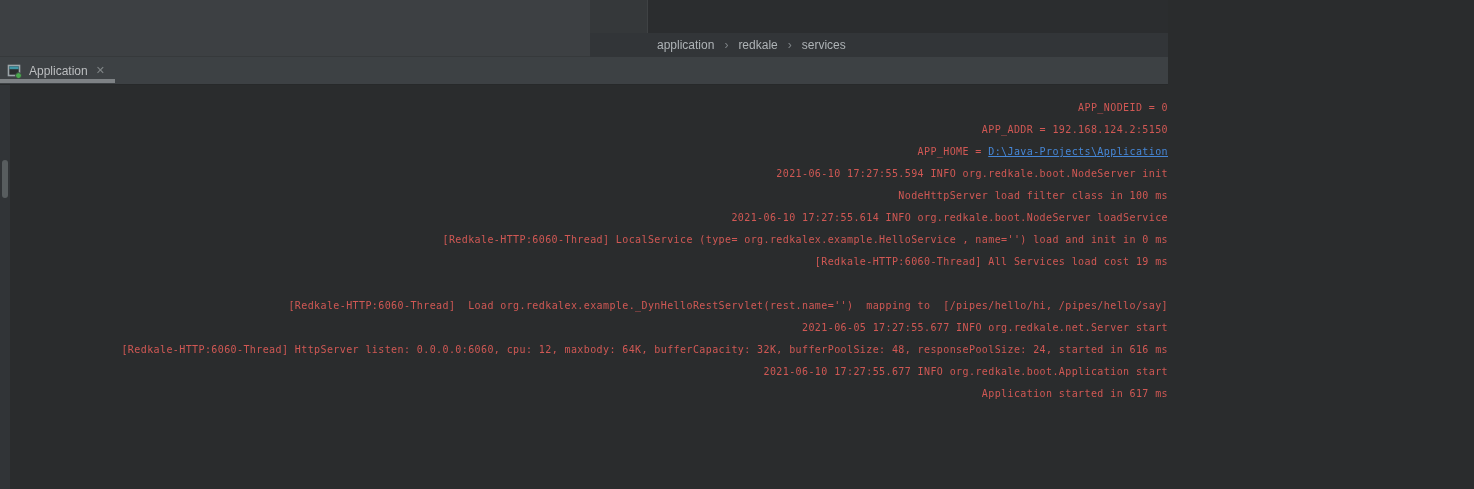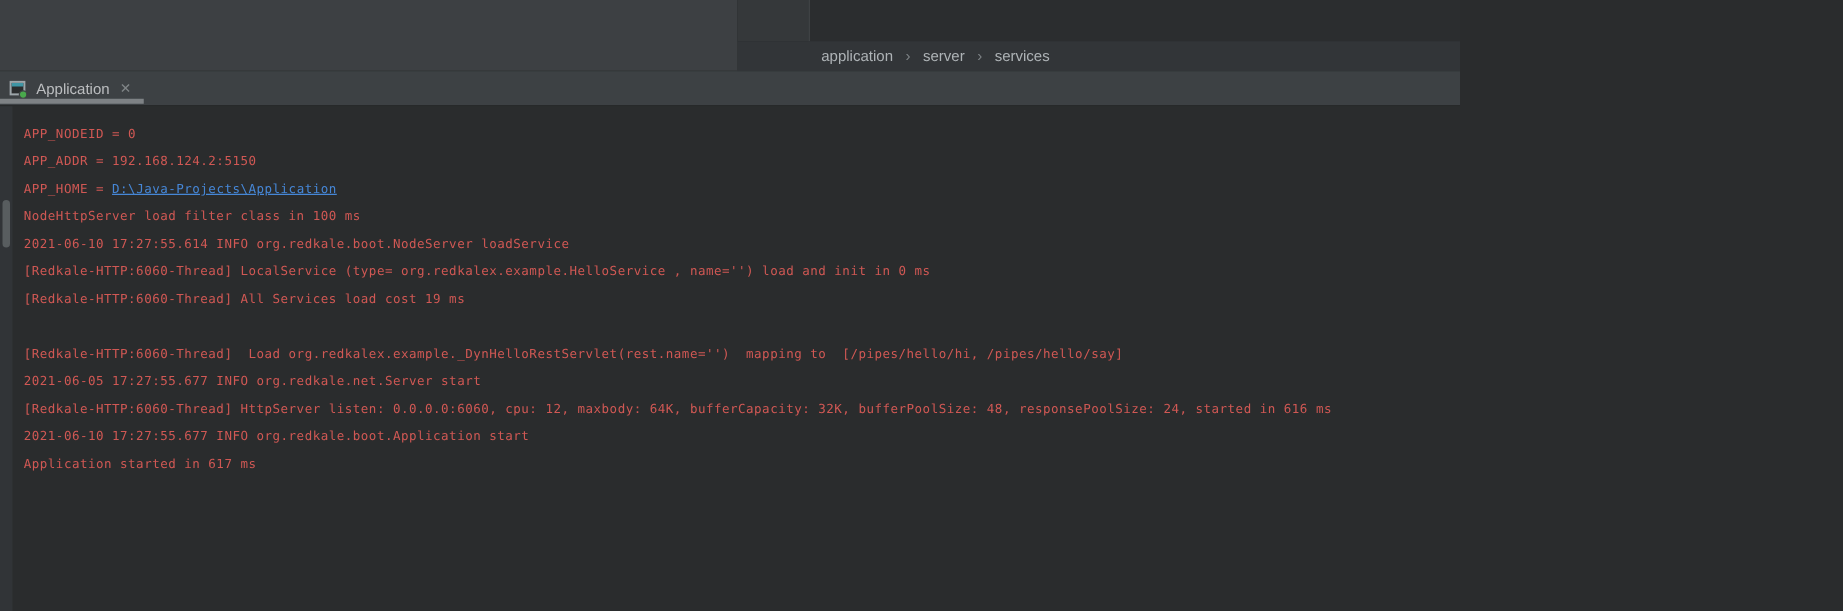--- a/index.html
+++ b/index.html
@@ -1,17 +1,17 @@
 <!DOCTYPE html>
 <html style="--stderr-red: #d05854; --link-blue: #4687d7; --console-bg: #2a2c2d; --tabbar-bg: #3d4144; --breadcrumb-bg: #323538; --accent-green: #49a94c; --icon-teal: #3f96a5;"><head>
 <meta charset="utf-8">
 <style>
   html,body{margin:0;padding:0;background:#2a2c2d;}
   .app{position:relative;width:1168px;height:489px;overflow:hidden;
-       font-family:"Liberation Sans",sans-serif;-webkit-font-smoothing:antialiased;}
+       font-family:"Liberation Sans",sans-serif;text-align:right;-webkit-font-smoothing:antialiased;}
 
   
   .top-left{position:absolute;left:0;top:0;width:590px;height:57px;
             background:#3d4043;border-bottom:1px solid #36393b;box-sizing:border-box;}
   .top-right{position:absolute;left:590px;top:0;right:0;height:57px;}
   .top-strip{position:absolute;left:0;top:0;right:0;height:33px;background:#2b2d2f;display:flex;}
   .top-cell{width:58px;height:33px;background:#35383a;border-right:1px solid #3f4244;box-sizing:border-box;}
   .breadcrumbs{position:absolute;left:0;top:33px;right:0;height:24px;background:var(--breadcrumb-bg,#323538);
                display:flex;align-items:center;padding-left:67px;gap:10px;
                font-size:12px;color:#aeb3b6;}
@@ -43,21 +43,21 @@
 <div class="app">
 
   <div class="top-left"></div>
   <div class="top-right">
     <div class="top-strip">
       <div class="top-cell"></div>
     </div>
     <div class="breadcrumbs">
         <span class="crumb">application</span>
         <span class="crumb-sep">›</span>
-        <span class="crumb">server</span>
+        <span class="crumb">redkale</span>
         <span class="crumb-sep">›</span>
         <span class="crumb">services</span>
       </div>
   </div>
 
   <div class="tabbar">
     <div class="tab">
       <span style="display:inline-flex;">
         <svg width="16" height="16" viewBox="0 0 16 16">
           <rect x="1.5" y="2.5" width="11" height="10" fill="#2b2d2e" stroke="#9da6aa" stroke-width="1.6"></rect>
@@ -69,20 +69,21 @@
       <span class="tab-close">✕</span>
     </div>
     <div class="tab-underline"></div>
   </div>
 
   <div class="console">
     <div class="log">
         <div class="log-line">APP_NODEID = 0</div>
         <div class="log-line">APP_ADDR = 192.168.124.2:5150</div>
         <div class="log-line"><span>APP_HOME = </span><span class="file-link">D:\Java-Projects\Application</span></div>
+        <div class="log-line">2021-06-10 17:27:55.594 INFO org.redkale.boot.NodeServer init</div>
         <div class="log-line">NodeHttpServer load filter class in 100 ms</div>
         <div class="log-line">2021-06-10 17:27:55.614 INFO org.redkale.boot.NodeServer loadService</div>
         <div class="log-line">[Redkale-HTTP:6060-Thread] LocalService (type= org.redkalex.example.HelloService , name='') load and init in 0 ms</div>
         <div class="log-line">[Redkale-HTTP:6060-Thread] All Services load cost 19 ms</div>
         <div class="log-line"></div>
         <div class="log-line">[Redkale-HTTP:6060-Thread]  Load org.redkalex.example._DynHelloRestServlet(rest.name='')  mapping to  [/pipes/hello/hi, /pipes/hello/say]</div>
         <div class="log-line">2021-06-05 17:27:55.677 INFO org.redkale.net.Server start</div>
         <div class="log-line">[Redkale-HTTP:6060-Thread] HttpServer listen: 0.0.0.0:6060, cpu: 12, maxbody: 64K, bufferCapacity: 32K, bufferPoolSize: 48, responsePoolSize: 24, started in 616 ms</div>
         <div class="log-line">2021-06-10 17:27:55.677 INFO org.redkale.boot.Application start</div>
         <div class="log-line">Application started in 617 ms</div>

